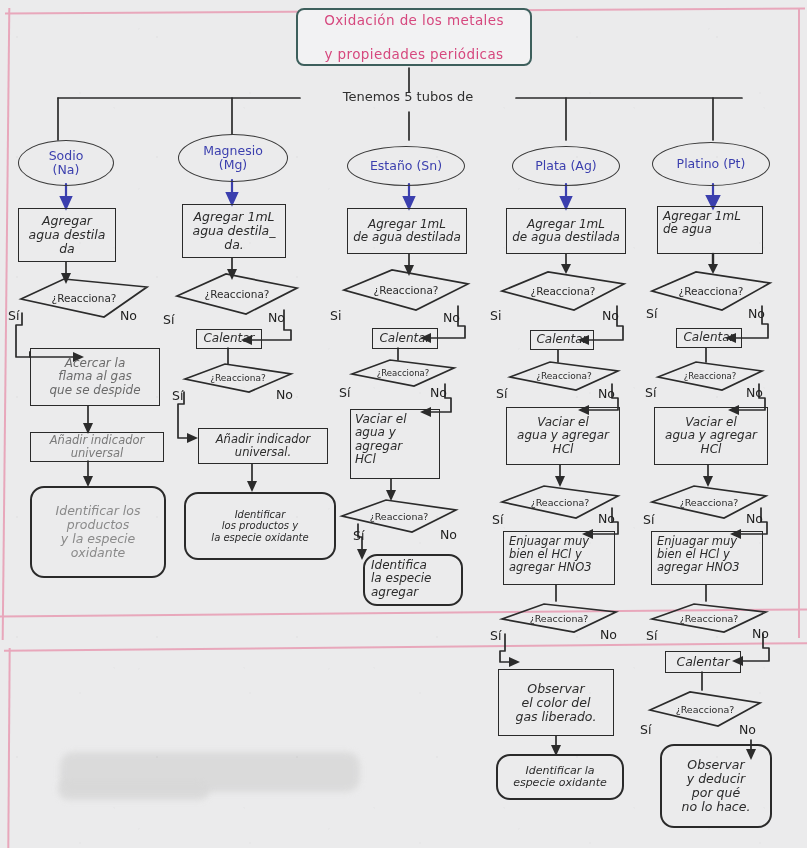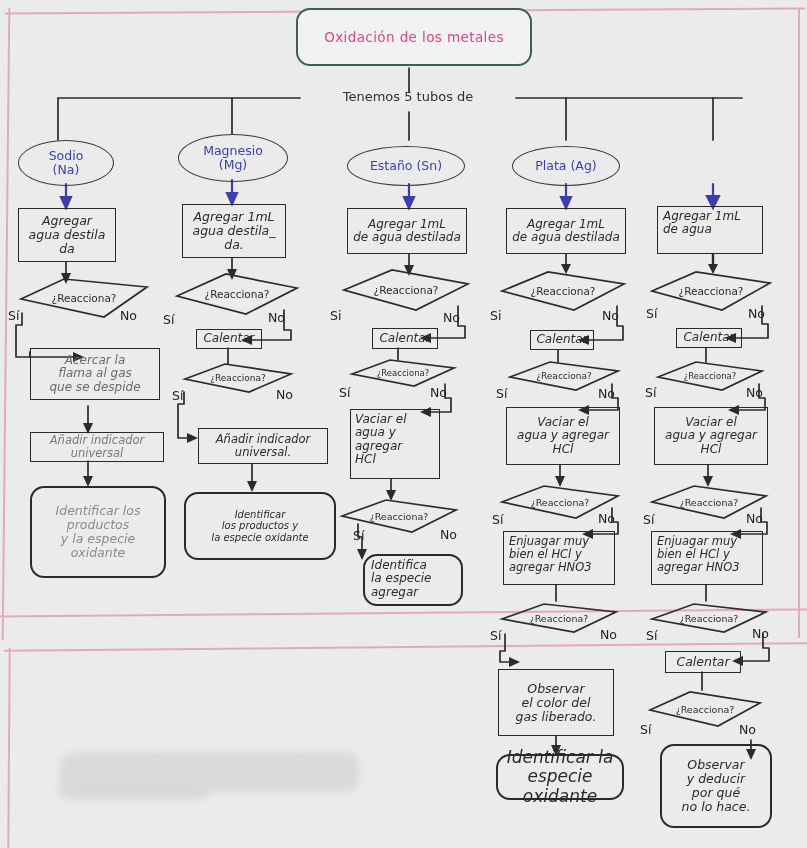--- a/index.html
+++ b/index.html
@@ -25,22 +25,22 @@
   .node{position:absolute;box-sizing:border-box;
     display:flex;align-items:center;justify-content:center;
     text-align:center;color:#2b2b2b;line-height:1.12;
     font-family:"DejaVu Sans","Liberation Sans",sans-serif;
   }
 
   .box{border:1.6px solid #2a2a2a;background:transparent;font-style:italic;}
   .box.rounded{border-radius:14px;border-width:2px;}
 
   .title-box{
-    border:2px solid #3d5f5c;border-radius:14px;background:#f2f2f3;
-    color:#d6487e;font-size:13.5px;letter-spacing:.4px;line-height:1.5;
+    border:2px solid #3d5f5c;border-radius:8px;background:#f2f2f3;
+    color:#d6487e;font-size:13.5px;letter-spacing:.4px;line-height:1.5;justify-content:space-between;
   }
 
   .oval{border:1.7px solid #3a3a3a;border-radius:50%;
     color:#3b3fae;font-size:12.5px;line-height:1.15;background:transparent;}
 
   .diamond-wrap{position:absolute;}
   .diamond{position:absolute;inset:0;}
   .diamond svg{display:block;width:100%;height:100%;overflow:visible;}
   .diamond-label{position:absolute;inset:0;display:flex;align-items:center;
     justify-content:center;font-size:10.5px;color:#2b2b2b;white-space:nowrap;}
@@ -193,20 +193,21 @@
     <polygon class="arrowhead" points="732,661 743,656 743,666"></polygon>
 
     <line x1="702" y1="672" x2="702" y2="690"></line>
 
     <path d="M751 740 L751 752"></path>
     <polygon class="arrowhead" points="751,760 746,749 756,749"></polygon>
   </svg>
 
   <div class="node title-box" style="left:296px;top:8px;width:236px;height:58px;flex-direction:column;">
     <span>Oxidación  de los metales</span>
+    <span>y propiedades periódicas</span>
   </div>
 
   <div class="free-text" style="left:300px;top:88px;width:216px;font-size:13px;">
     <div>Tenemos 5 tubos de</div>
   </div>
 
   <div class="node oval" style="left:18px;top:140px;width:96px;height:46px;flex-direction:column;">
     <span>Sodio</span>
     <span>(Na)</span>
   </div>
@@ -217,37 +218,40 @@
   </div>
 
   <div class="node oval" style="left:512px;top:146px;width:108px;height:40px;">
     <span>Plata (Ag)</span>
   </div>
 
   <div class="node oval" style="left:347px;top:146px;width:118px;height:40px;">
     <span>Estaño (Sn)</span>
   </div>
 
+  <div class="node oval" style="left:652px;top:142px;width:118px;height:44px;">
+    <span>Platino (Pt)</span>
+  </div>
 
   <div class="node box" style="left:18px;top:208px;width:98px;height:54px;font-size:12.5px;white-space:pre-line;">Agregar
 agua destila
 da</div>
 
   <div class="diamond-wrap" style="left:18px;top:276px;width:132px;height:44px;">
     <div class="diamond">
       <svg viewBox="0 0 132 44" preserveAspectRatio="none">
         <polygon points="3,23 46,3 129,11 86,41" fill="none" stroke="#2b2b2b" stroke-width="1.7"></polygon>
       </svg>
     </div>
     <div class="diamond-label">¿Reacciona?</div>
   </div>
   <div class="lbl" style="left:8px;top:308px;">Sí</div>
   <div class="lbl" style="left:120px;top:308px;">No</div>
 
-  <div class="node box" style="left:30px;top:348px;width:130px;height:52px;font-size:12px;white-space:pre-line;color:#6a6a6a;">Acercar la
+  <div class="node box" style="left:30px;top:348px;width:130px;height:58px;font-size:12px;white-space:pre-line;color:#6a6a6a;">Acercar la
 flama al gas
 que se despide</div>
 
   <div class="node box" style="left:30px;top:432px;width:134px;height:30px;font-size:11.5px;white-space:pre-line;color:#7a7a7a;">Añadir indicador
 universal</div>
 
   <div class="node box rounded" style="left:30px;top:486px;width:136px;height:92px;font-size:12.5px;white-space:pre-line;color:#8a8a8a;">Identificar los
 productos
 y la especie
 oxidante</div>
@@ -391,21 +395,21 @@
     </div>
     <div class="diamond-label" style="font-size:9.5px;">¿Reacciona?</div>
   </div>
   <div class="lbl" style="left:490px;top:628px;">Sí</div>
   <div class="lbl" style="left:600px;top:627px;">No</div>
 
   <div class="node box" style="left:498px;top:669px;width:116px;height:67px;font-size:12.5px;white-space:pre-line;">Observar
 el color del
 gas liberado.</div>
 
-  <div class="node box rounded" style="left:496px;top:754px;width:128px;height:46px;font-size:17px;white-space:pre-line;">Identificar la
+  <div class="node box rounded" style="left:496px;top:754px;width:128px;height:46px;font-size:11px;white-space:pre-line;">Identificar la
 especie oxidante</div>
 
   <div class="node box" style="left:657px;top:206px;width:106px;height:48px;font-size:12px;white-space:pre-line;
               align-items:flex-start;justify-content:flex-start;padding:3px 5px;text-align:left;">Agregar  1mL
 de agua</div>
 
   <div class="diamond-wrap" style="left:650px;top:270px;width:122px;height:42px;">
     <div class="diamond">
       <svg viewBox="0 0 122 42" preserveAspectRatio="none">
         <polygon points="2,21 46,2 120,13 72,40" fill="none" stroke="#2b2b2b" stroke-width="1.7"></polygon>

